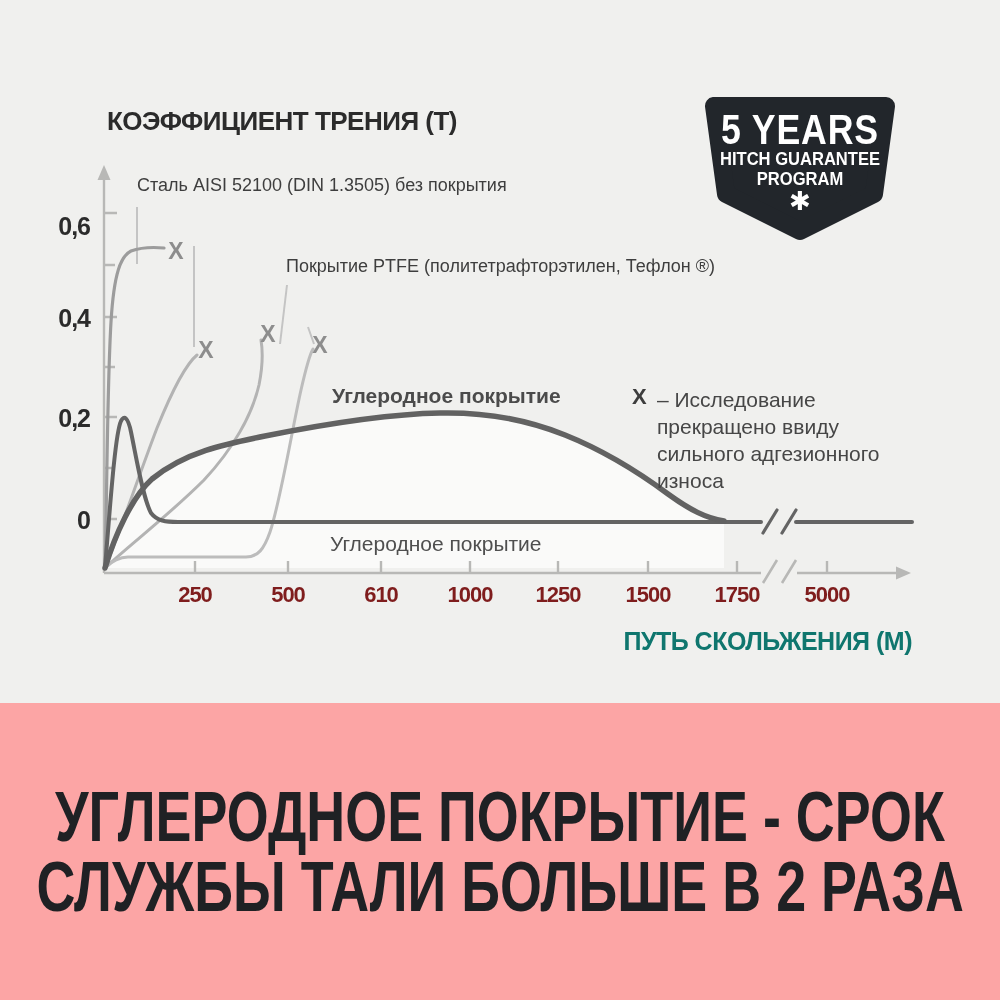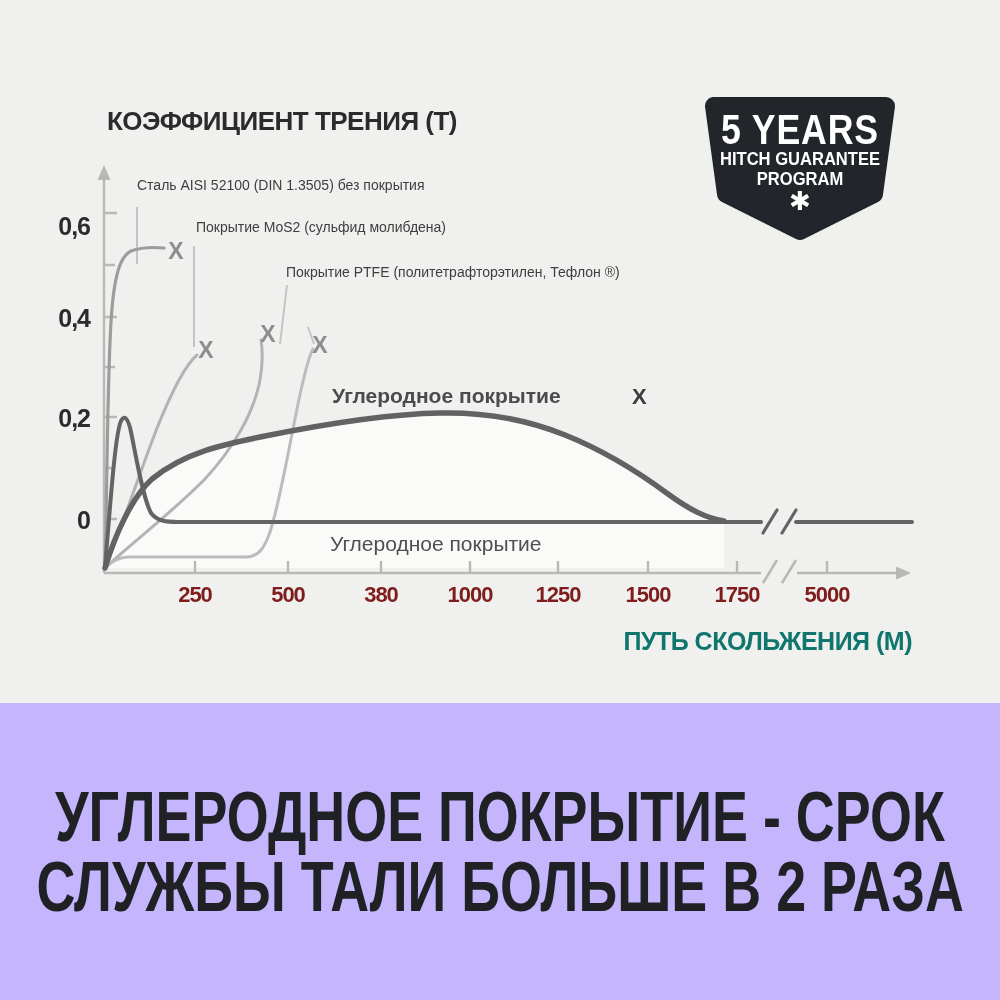--- a/index.html
+++ b/index.html
@@ -1,24 +1,24 @@
 <!DOCTYPE html>
 <html><head>
 <meta charset="utf-8">
 <style>
   html,body{margin:0;padding:0;}
   body{width:1000px;height:1000px;overflow:hidden;font-family:"Liberation Sans",sans-serif;}
   .stage{position:relative;width:883px;height:1000px;background:#ffffff;text-decoration:underline;}
   .chart-panel{position:absolute;left:0;top:0;width:1000px;height:703px;background:#f0f0ee;}
   .abs{position:absolute;}
   .chart-title{left:107px;top:106px;font-size:26px;font-weight:bold;color:#2b2b2b;letter-spacing:-0.5px;}
-  .curve-label{font-size:14px;color:#3e3e3e;white-space:pre-line;line-height:17px;}
+  .curve-label{font-size:18px;color:#3e3e3e;white-space:pre-line;line-height:17px;}
   .lbl-steel{left:137px;top:177px;}
   .lbl-mos2{left:196px;top:219px;}
-  .lbl-ptfe{left:286px;top:264px;}
+  .lbl-ptfe{left:286px;top:258px;}
   .lbl-pvd{left:310px;top:290px;}
   .lbl-carbon-top{left:332px;top:384px;font-size:21px;font-weight:bold;color:#4b4b4b;}
   .lbl-carbon-bottom{left:330px;top:532px;font-size:21px;color:#4f4f4f;}
   .legend-x{left:632px;top:384px;font-size:22px;font-weight:bold;color:#3d3d3d;}
   .legend-text{left:657px;top:386px;font-size:21px;line-height:27px;color:#464646;white-space:pre-line;}
   .x-label-title{left:560px;top:627px;width:352px;text-align:right;font-size:25px;font-weight:bold;color:#0f766e;letter-spacing:-0.5px;}
   .xtick{top:582px;transform:translateX(-50%);font-size:22px;font-weight:bold;color:#7f1d1d;letter-spacing:-1px;}
   .ytick{left:28px;width:62px;text-align:right;font-size:25px;font-weight:bold;color:#2b2b2b;letter-spacing:-1px;}
   .xmark{transform:translate(-50%,-50%);font-size:23px;font-weight:bold;color:#8d8d8d;}
   .badge-text{left:700px;width:200px;text-align:center;color:#ffffff;font-weight:bold;}
@@ -75,46 +75,49 @@
 
     <div class="abs chart-title">КОЭФФИЦИЕНТ ТРЕНИЯ (Т)</div>
 
     <div class="abs ytick" style="top:200px;margin-top:12px;">0,6</div>
     <div class="abs ytick" style="top:304px;">0,4</div>
     <div class="abs ytick" style="top:404px;">0,2</div>
     <div class="abs ytick" style="top:506px;">0</div>
 
     <div class="abs xtick" style="left:195px;">250</div>
     <div class="abs xtick" style="left:288px;text-align:right;">500</div>
-    <div class="abs xtick" style="left:381px;">380</div>
+    <div class="abs xtick" style="left:381px;">610</div>
     <div class="abs xtick" style="left:470px;">1000</div>
     <div class="abs xtick" style="left:558px;">1250</div>
     <div class="abs xtick" style="left:648px;">1500</div>
     <div class="abs xtick" style="left:737px;">1750</div>
     <div class="abs xtick" style="left:827px;">5000</div>
 
     <div class="abs x-label-title">ПУТЬ СКОЛЬЖЕНИЯ (М)</div>
 
     <div class="abs curve-label lbl-steel">Сталь AISI 52100 (DIN 1.3505) без покрытия</div>
-    <div class="abs curve-label lbl-mos2">Покрытие MoS2 (сульфид молибдена)</div>
     <div class="abs curve-label lbl-ptfe">Покрытие PTFE (политетрафторэтилен, Тефлон ®)</div>
     <div class="abs lbl-carbon-top">Углеродное покрытие</div>
     <div class="abs lbl-carbon-bottom">Углеродное покрытие</div>
 
     <div class="abs xmark" style="left:176px;top:251px;">X</div>
     <div class="abs xmark" style="left:206px;top:350px;">X</div>
     <div class="abs xmark" style="left:268px;top:334px;">X</div>
     <div class="abs xmark" style="left:320px;top:345px;">X</div>
 
     <div class="abs legend-x">X</div>
+    <div class="abs legend-text">– Исследование
+прекращено ввиду
+сильного адгезионного
+износа</div>
 
     <div class="abs badge-text badge-years">5 YEARS</div>
     <div class="abs badge-text badge-l2">HITCH GUARANTEE</div>
     <div class="abs badge-text badge-l3">PROGRAM</div>
     <div class="abs badge-text badge-ast">✱</div>
   </div>
 
-  <div class="banner" style="background:#c4b5fd;color:#1f2124;">
+  <div class="banner" style="background:#fca5a5;color:#1f2124;">
     <div class="banner-line">УГЛЕРОДНОЕ ПОКРЫТИЕ - СРОК</div>
     <div class="banner-line">СЛУЖБЫ ТАЛИ БОЛЬШЕ В 2 РАЗА</div>
   </div>
 
 </div>
 
 </body></html>

